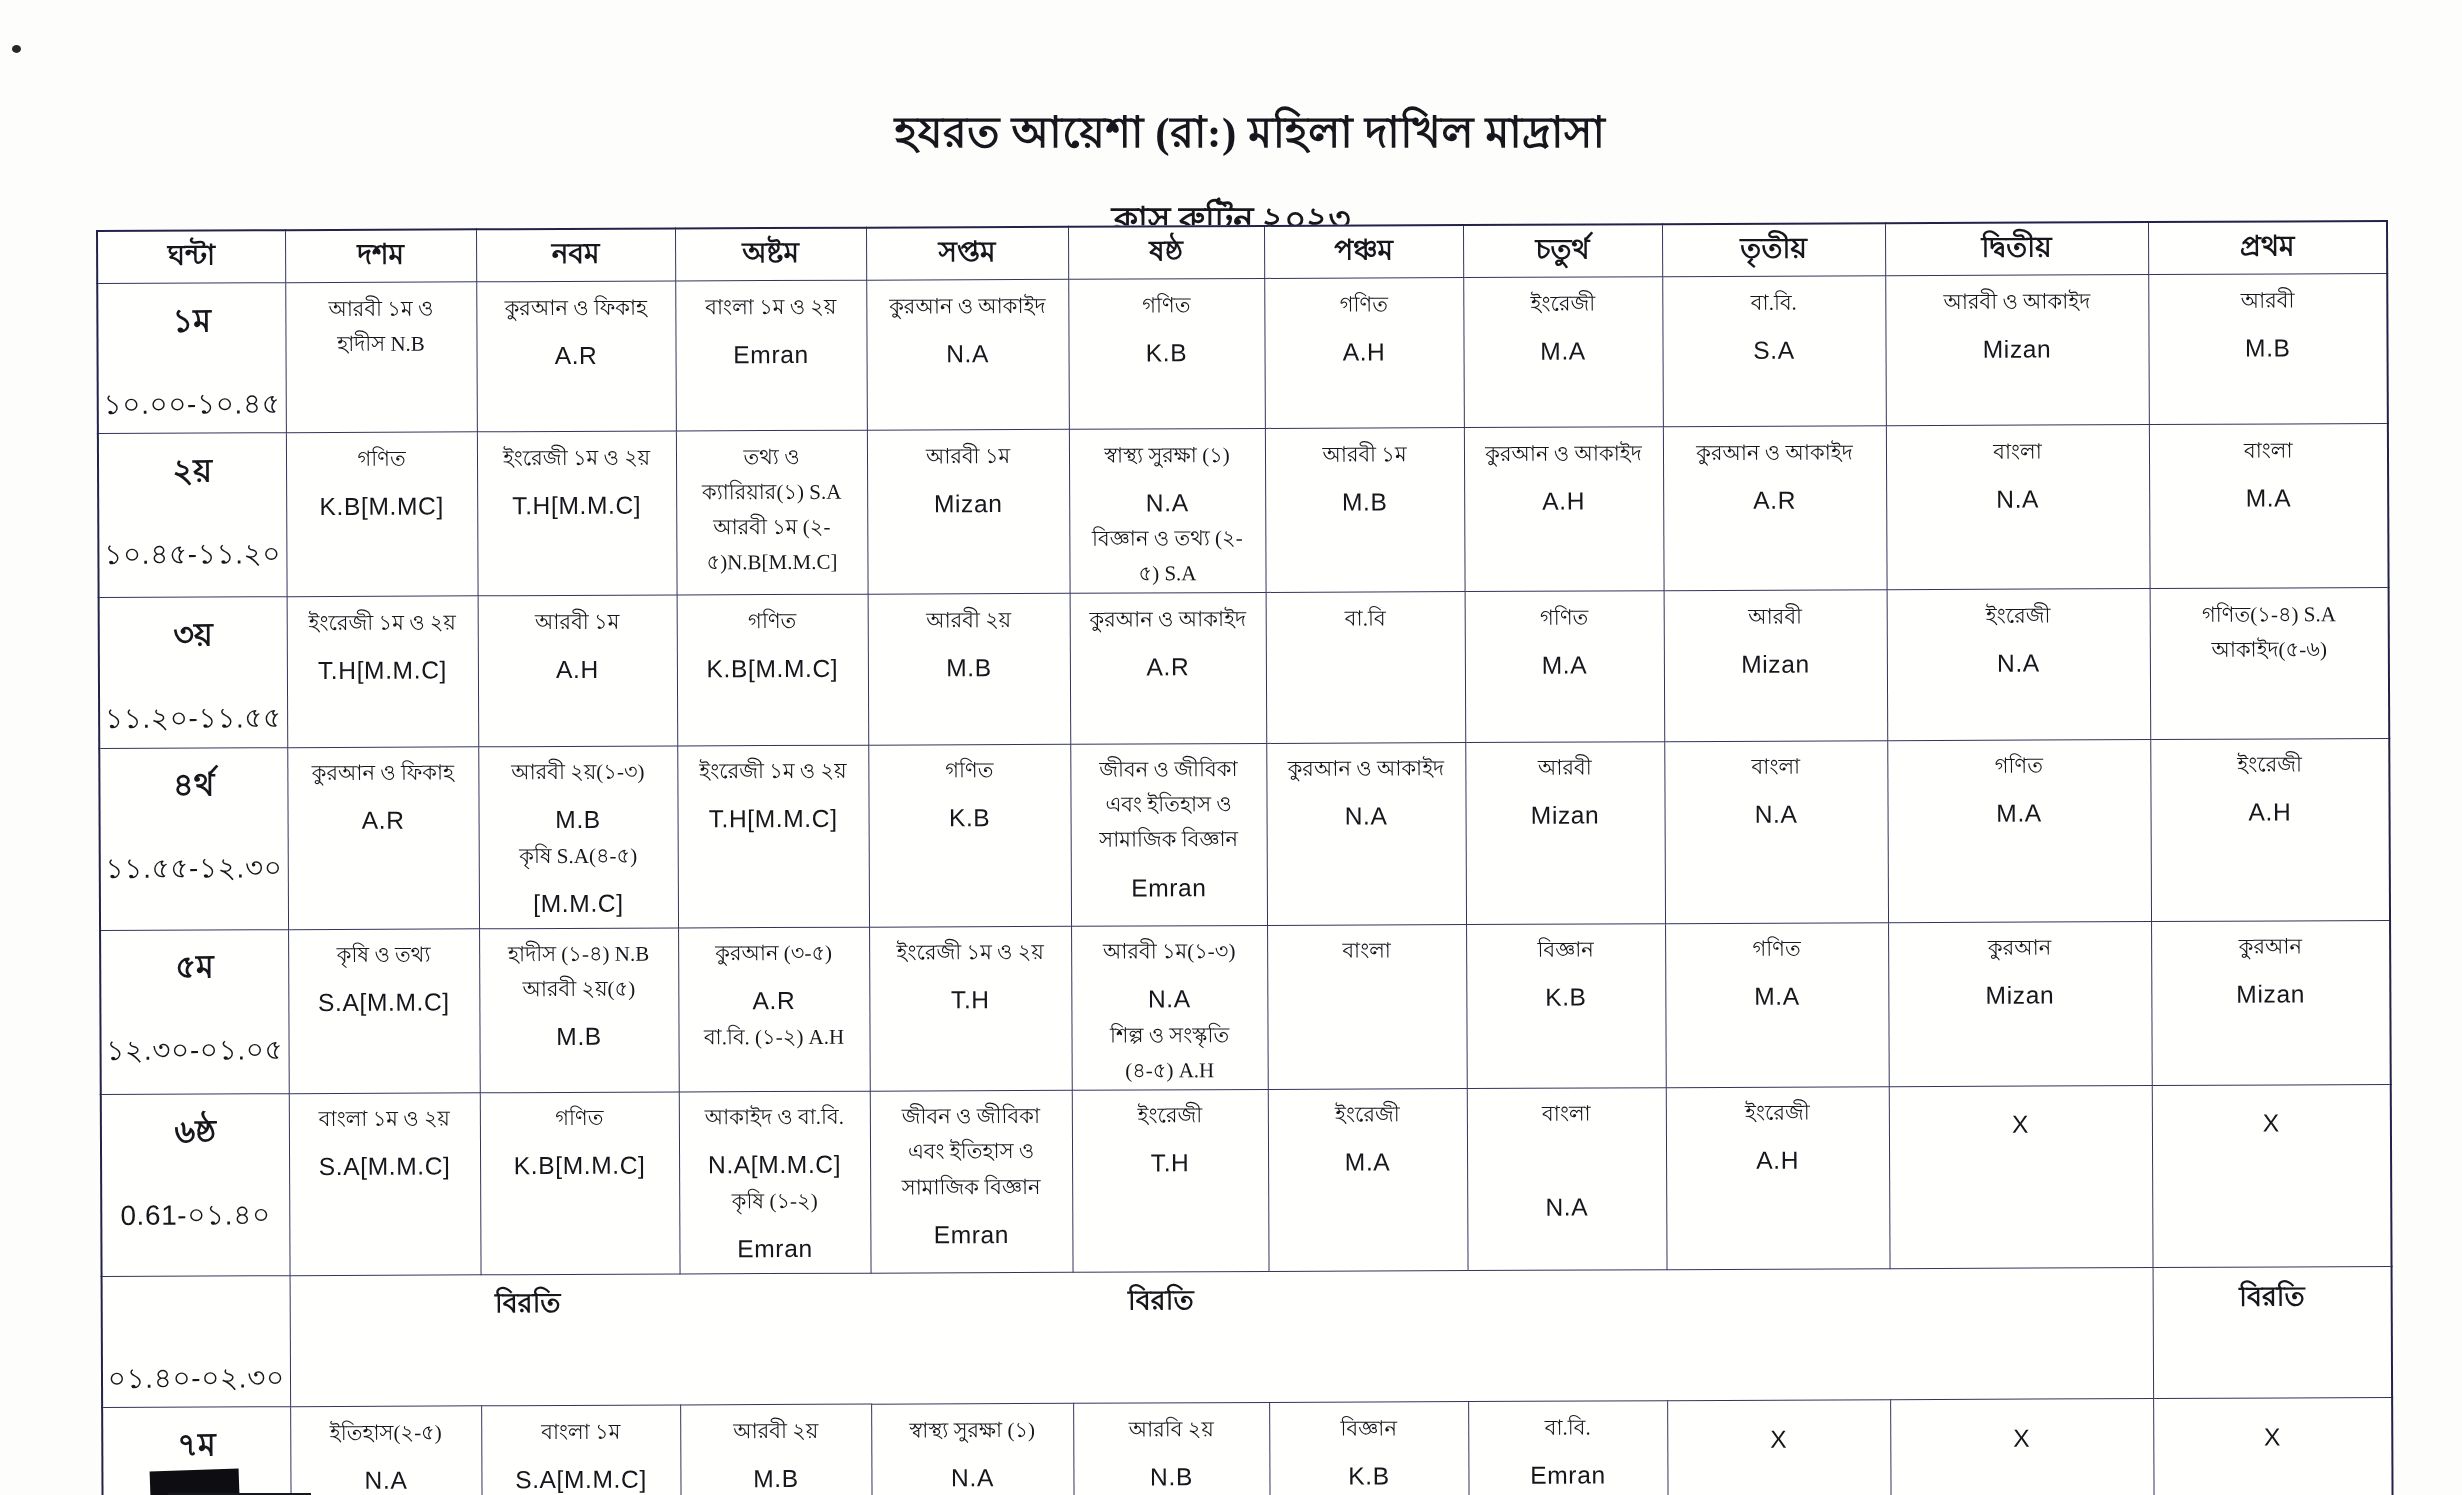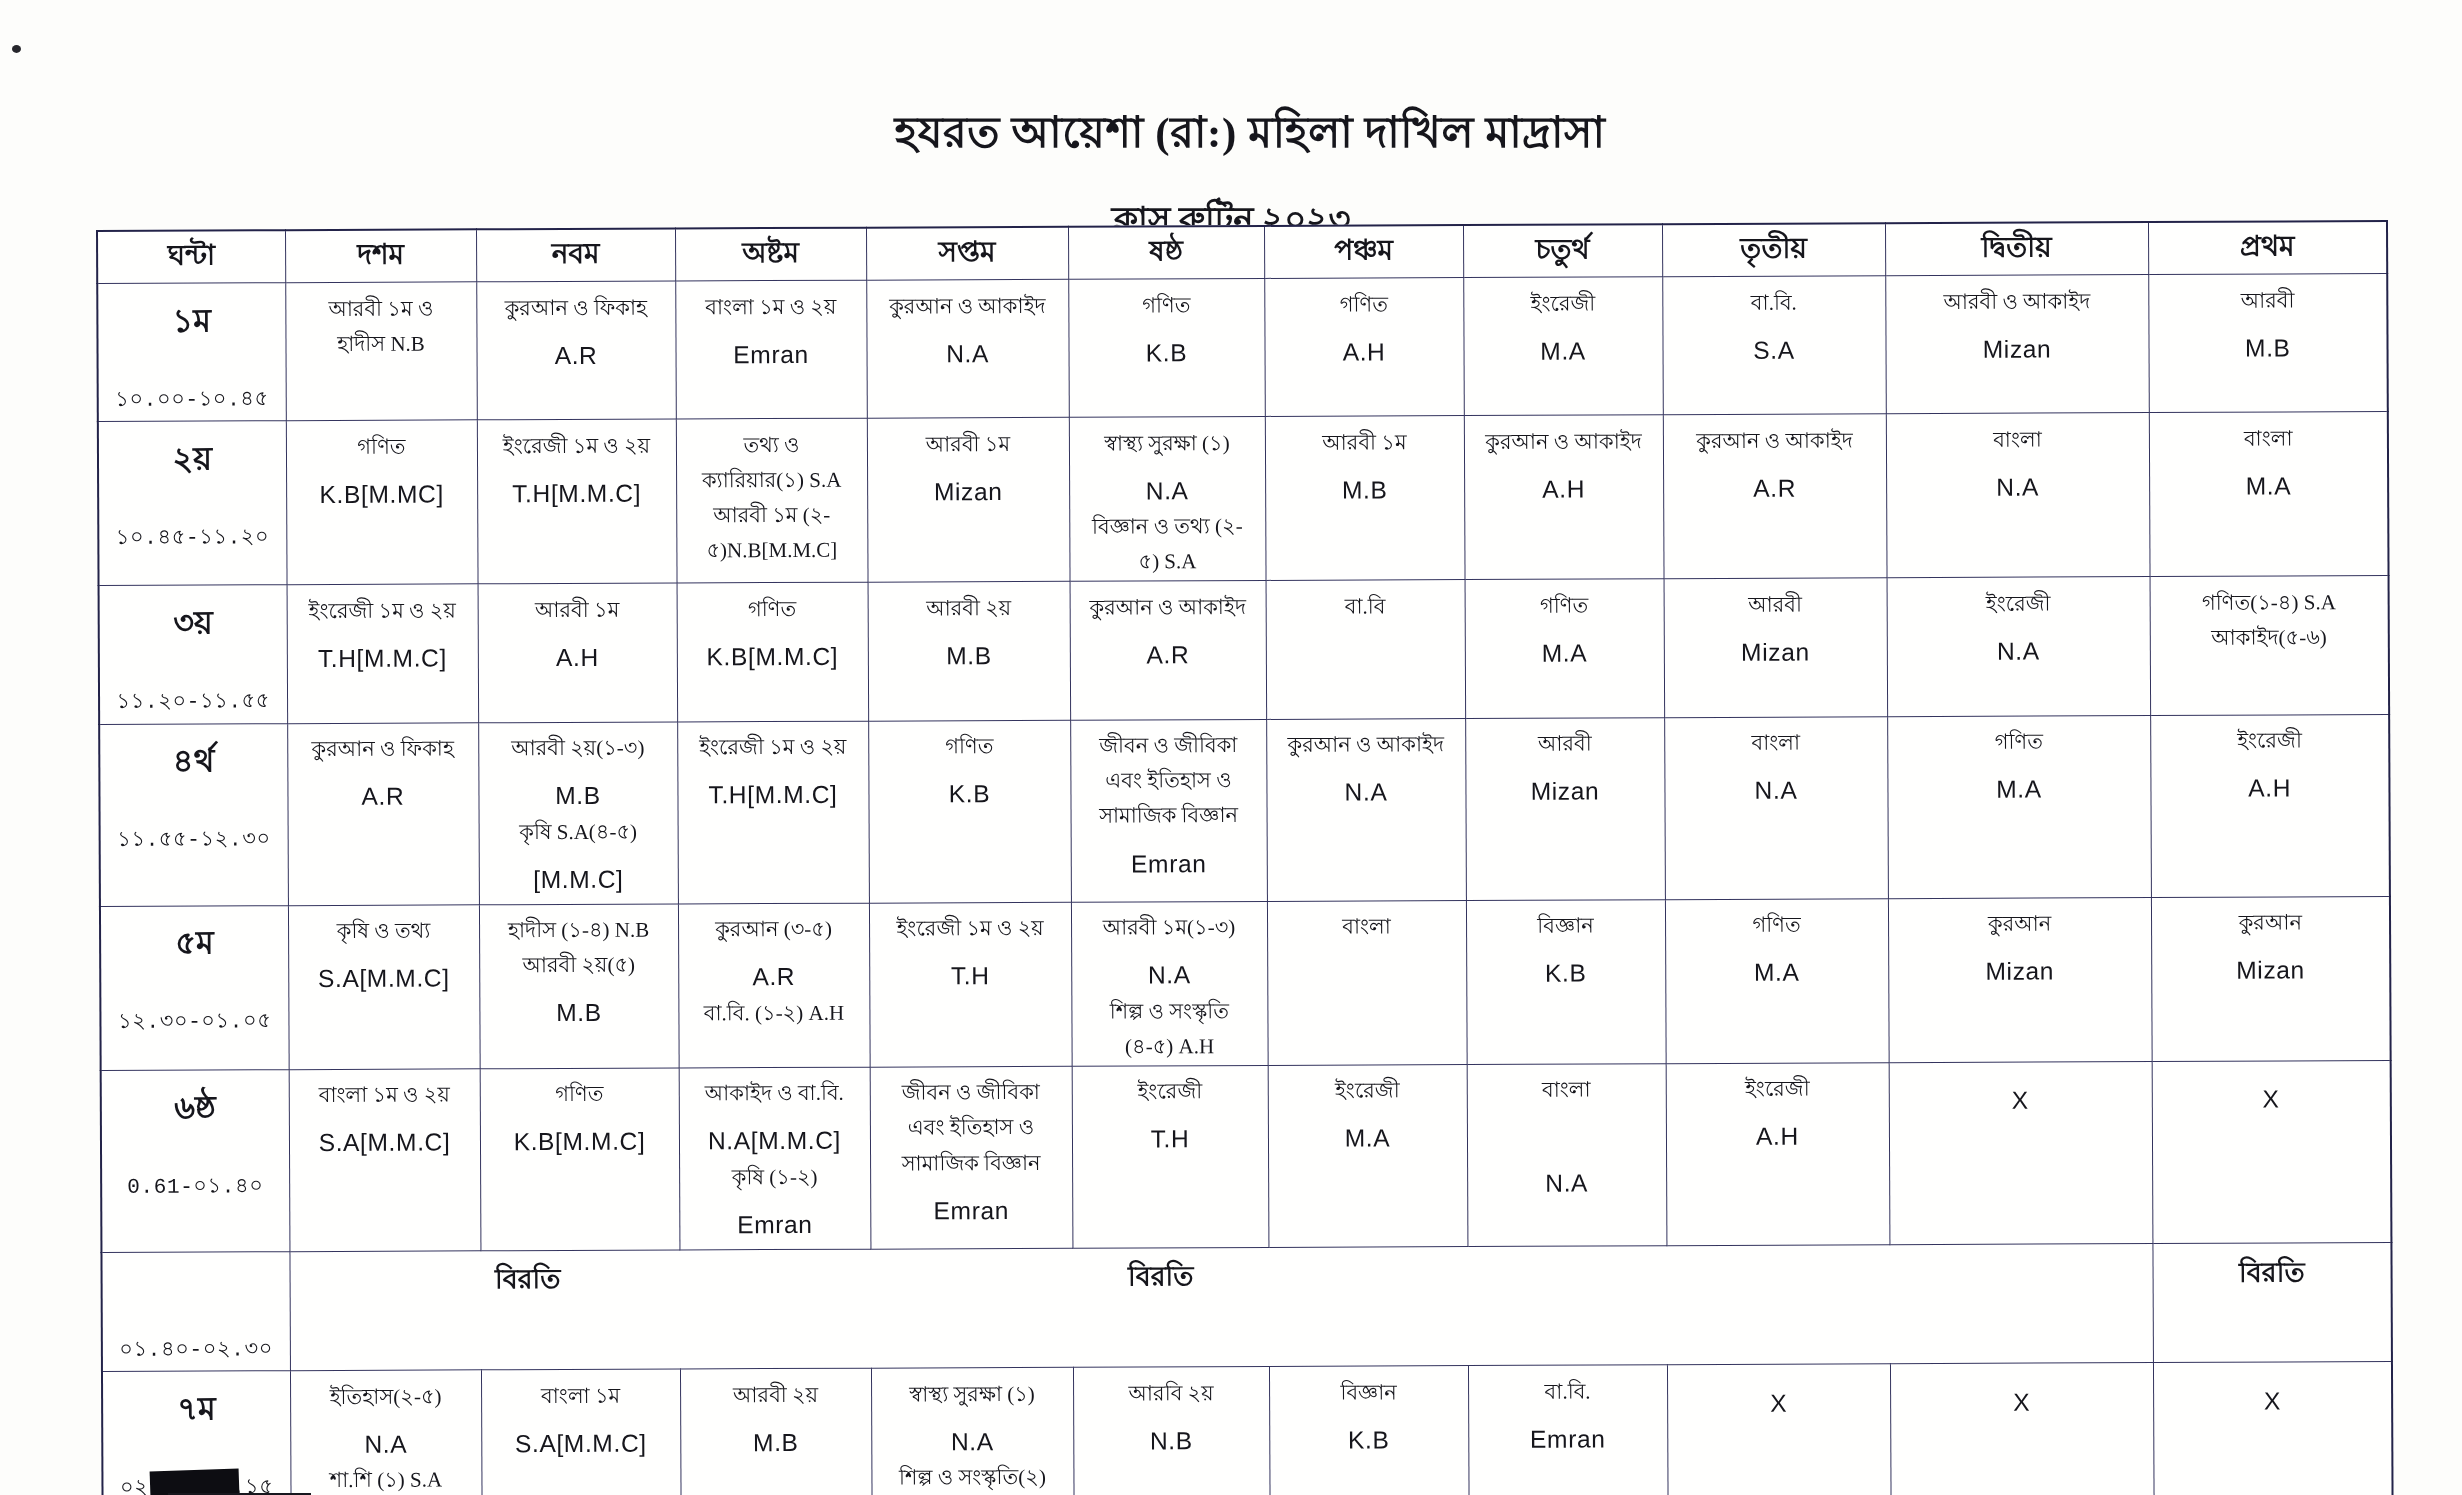--- a/index.html
+++ b/index.html
@@ -58,22 +58,22 @@
     font-family:"Liberation Sans", sans-serif;
     letter-spacing:0.6px;
   }
   .line.spacer{height:46px;}
   .period-cell{vertical-align:top;}
   .period-label{
     font-size:32px;font-weight:bold;margin-top:5.9px;
     font-family:Liberation Serif, serif;
   }
   .period-time{
-    font-size:21px;margin-top:33px;letter-spacing:0.6px;
-    font-family:Liberation Mono, monospace;
+    font-size:28px;margin-top:33px;letter-spacing:0.6px;
+    font-family:Liberation Sans, sans-serif;
   }
   .break-period .period-time{margin-top:74px;}
   .break-cell{position:relative;}
   .break-label{
     font-size:27px;font-weight:bold;
     font-family:"Liberation Serif", serif;
   }
   .break-cell .break-left{position:absolute;left:11%;top:7px;}
   .break-cell .break-center{position:absolute;left:45%;top:7px;}
   .break-last{vertical-align:top;}

